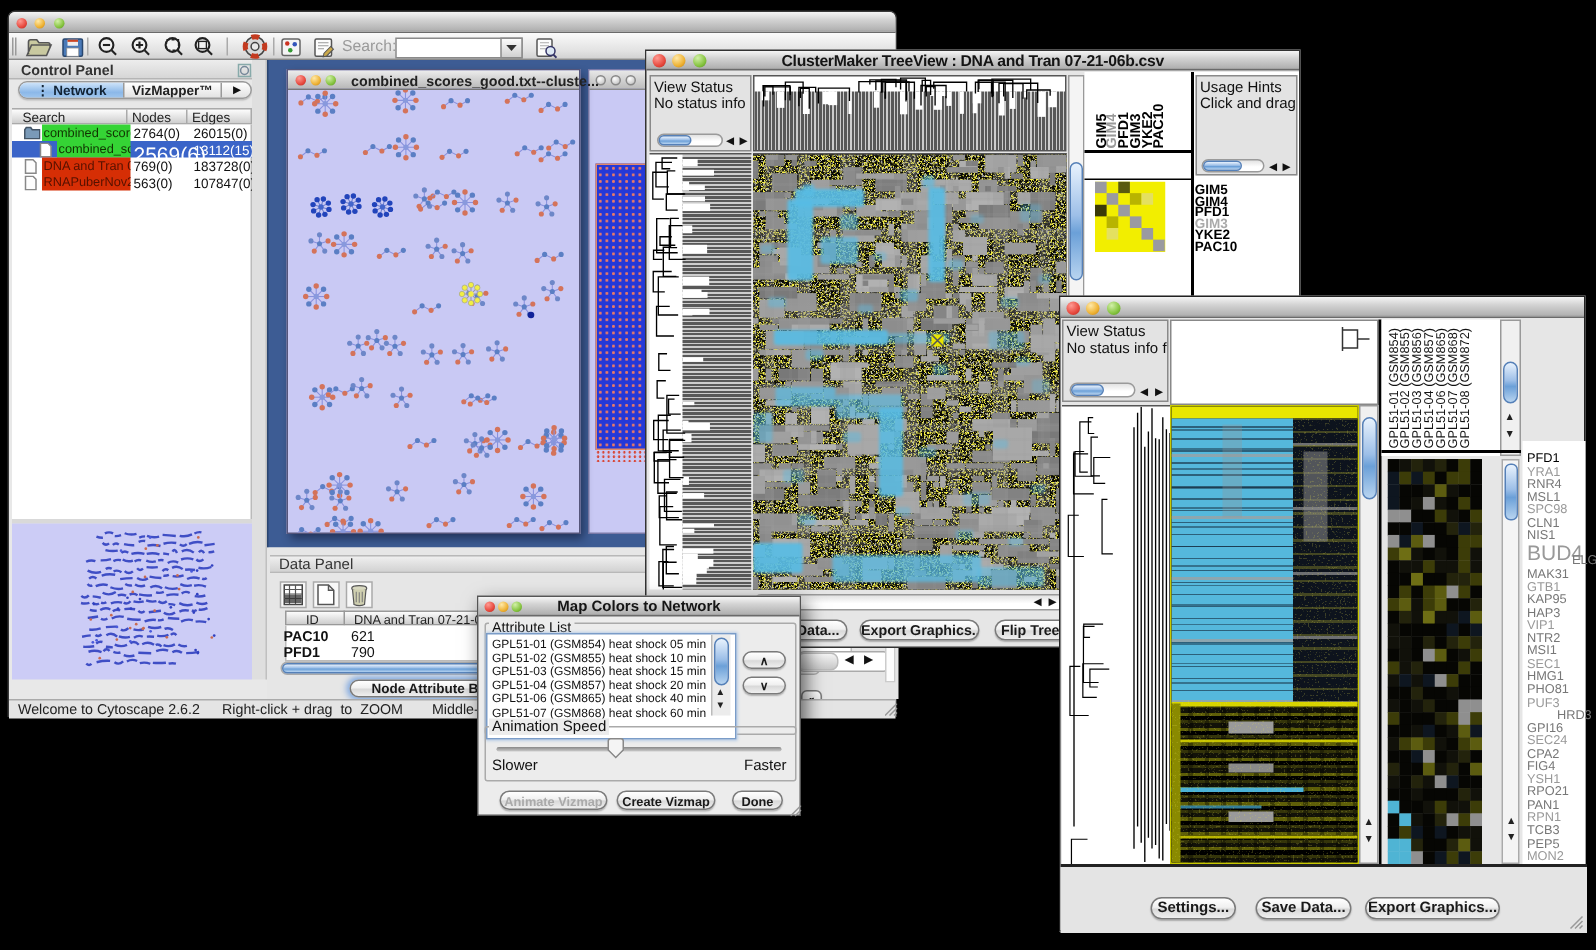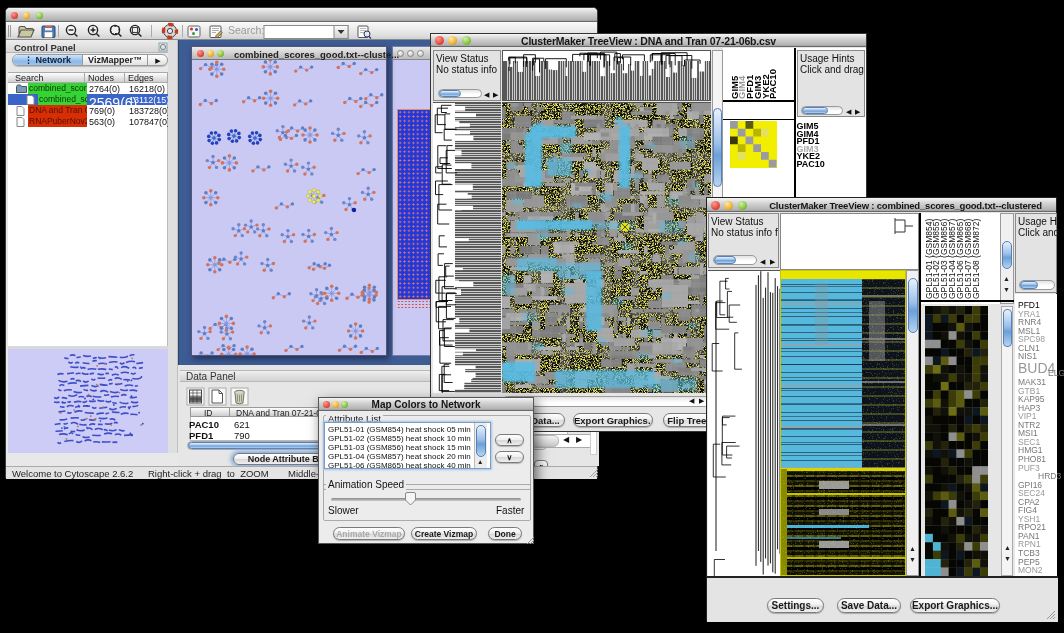--- a/index.html
+++ b/index.html
@@ -103,21 +103,21 @@
 <div class="abs" style="left:9px;top:65px;font-size:9px;color:#222;">Search</div>
 <div class="abs" style="left:78px;top:65px;font-size:9px;color:#222;border-left:1px solid #aaa;padding-left:3px;height:9px;">Nodes</div>
 <div class="abs" style="left:118px;top:65px;font-size:9px;color:#222;border-left:1px solid #aaa;padding-left:3px;height:9px;">Edges</div>
 <div class="abs" style="left:2px;top:75px;width:160px;height:263px;background:#fff;border-right:1px solid #bbb;"></div>
 <div class="abs" style="left:2px;top:75px;width:160px;height:11px;">
 <svg class="abs" style="left:8px;top:1px" width="11" height="9">
         <path d="M0.5 8.5 v-6 l1-1.5 h3 l1 1.5 h5 v6 z" fill="#7a9ab8" stroke="#456"></path>
       </svg>
 <div class="abs" style="left:20px;top:0;height:11px;background:#35d435;color:#113300;font-size:8.5px;line-height:11px;padding:0 1px;white-space:nowrap;overflow:hidden;max-width:59px;">combined_scores_</div>
 <div class="abs" style="left:81px;top:1px;font-size:9px;color:#111;">2764(0)</div>
-<div class="abs" style="left:121px;top:1px;font-size:9px;color:#111;">16218(0)</div>
+<div class="abs" style="left:121px;top:1px;font-size:9px;color:#111;">26015(0)</div>
 </div>
 <div class="abs" style="left:2px;top:86px;width:160px;height:11px;background:#3a64c8;">
 <svg class="abs" style="left:18px;top:0.5px" width="9" height="10">
         <path d="M1 .5 h5 l2 2 v7 h-7 z" fill="#fff" stroke="#888"></path>
       </svg>
 <div class="abs" style="left:30px;top:0;height:11px;background:#35d435;color:#113300;font-size:8.5px;line-height:11px;padding:0 1px;white-space:nowrap;overflow:hidden;max-width:49px;">combined_sco</div>
 <div class="abs" style="left:81px;top:1px;font-size:14px;color:#fff;">2569(6)</div>
 <div class="abs" style="left:121px;top:1px;font-size:9px;color:#fff;">13112(15)</div>
 </div>
 <div class="abs" style="left:2px;top:97px;width:160px;height:11px;">
@@ -1345,21 +1345,20 @@
 <div class="abs" style="left:268px;top:363px;font-size:7px;color:#111;">▶</div>
 <div class="btn" style="left:70px;top:379px;width:64px;height:14px;font-size:9.5px;line-height:13px;border-radius:8px;">Save Data...</div>
 <div class="btn" style="left:142px;top:379px;width:80px;height:14px;font-size:9.5px;line-height:13px;border-radius:8px;">Export Graphics...</div>
 <div class="btn" style="left:232px;top:379px;width:92px;height:14px;font-size:9.5px;line-height:13px;border-radius:8px;">Flip Tree Node O...</div>
 </div>
 <div class="win" style="left:706px;top:197px;width:351px;height:424px;background:#e6e6e6;border:1px solid #222;">
 <div class="tbar" style="height:14px;"></div>
 <div class="tl r" style="left:4px;top:2.5px;width:9px;height:9px;"></div>
 <div class="tl y" style="left:17px;top:2.5px;width:9px;height:9px;"></div>
 <div class="tl g" style="left:31px;top:2.5px;width:9px;height:9px;"></div>
-<div class="ttext" style="top:2px;left:48px;font-size:9.5px;letter-spacing:-0.2px;">ClusterMaker TreeView : combined_scores_good.txt--clustered</div>
 <div class="vst" style="left:1px;top:15px;width:71px;height:55px;">
       <div class="abs" style="left:2px;top:2px;font-size:10px;">View Status</div>
       <div class="abs" style="left:2px;top:13px;font-size:10px;white-space:nowrap;overflow:hidden;width:67px;">No status info f</div>
       <div class="pillt" style="left:4px;top:41px;width:44px;height:10px;"></div>
       <div class="pill" style="left:5px;top:42px;width:22px;height:8px;"></div>
       <div class="abs" style="left:51px;top:42px;font-size:7px;color:#111;">◀</div>
       <div class="abs" style="left:61px;top:42px;font-size:7px;color:#111;">▶</div>
     </div>
 <div class="abs" style="left:73px;top:15px;width:139px;height:57px;background:#fff;border:1px solid #888;"></div>
 <svg class="abs" style="left:186px;top:18px" width="24" height="20">
@@ -1370,26 +1369,20 @@
 <div class="gmtxt" style="left:217.5px;top:101px;font-size:8.5px;color:#111;line-height:8px;">GPL51-01 (GSM854)</div>
 <div class="gmtxt" style="left:225.4px;top:101px;font-size:8.5px;color:#111;line-height:8px;">GPL51-02 (GSM855)</div>
 <div class="gmtxt" style="left:233.3px;top:101px;font-size:8.5px;color:#111;line-height:8px;">GPL51-03 (GSM856)</div>
 <div class="gmtxt" style="left:241.2px;top:101px;font-size:8.5px;color:#111;line-height:8px;">GPL51-04 (GSM857)</div>
 <div class="gmtxt" style="left:249.1px;top:101px;font-size:8.5px;color:#111;line-height:8px;">GPL51-06 (GSM865)</div>
 <div class="gmtxt" style="left:257.0px;top:101px;font-size:8.5px;color:#111;line-height:8px;">GPL51-07 (GSM868)</div>
 <div class="gmtxt" style="left:264.9px;top:101px;font-size:8.5px;color:#111;line-height:8px;">GPL51-08 (GSM872)</div>
 <div class="abs" style="left:293px;top:15px;width:14px;height:91px;background:#f0f0f0;border:1px solid #999;"></div>
 <div class="pill" style="left:295px;top:43px;width:10px;height:28px;border-radius:5px;"></div>
 <div class="abs" style="left:296px;top:75px;font-size:7px;color:#222;line-height:11px;">▲<br>▼</div>
-<div class="vst" style="left:308px;top:15px;width:42px;height:80px;">
-      <div class="abs" style="left:2px;top:2px;font-size:10px;white-space:nowrap;">Usage Hi</div>
-      <div class="abs" style="left:2px;top:13px;font-size:10px;white-space:nowrap;">Click and</div>
-      <div class="pillt" style="left:3px;top:66px;width:36px;height:10px;"></div>
-      <div class="pill" style="left:4px;top:67px;width:18px;height:8px;"></div>
-    </div>
 <div class="abs" style="left:1px;top:72px;width:72px;height:306px;background:#fff;border-top:1px solid #555;overflow:hidden;">
 <svg class="abs" style="left:0;top:0" width="72" height="306">
         <path d="M48.0 13.9 V294.8" stroke="#000" stroke-width="0.9"></path>
         <path d="M50.4 4.2 V280.0" stroke="#000" stroke-width="0.9"></path>
         <path d="M52.8 0.2 V290.9" stroke="#000" stroke-width="0.9"></path>
         <path d="M55.2 26.9 V303.6" stroke="#000" stroke-width="0.9"></path>
         <path d="M57.6 16.6 V287.5" stroke="#000" stroke-width="0.9"></path>
         <path d="M60.0 1.2 V294.6" stroke="#000" stroke-width="0.9"></path>
         <path d="M62.4 21.1 V292.4" stroke="#000" stroke-width="0.9"></path>
         <path d="M64.8 21.8 V301.3" stroke="#000" stroke-width="0.9"></path>
@@ -1757,21 +1750,21 @@
     </svg>
 </div>
 <div class="win" style="left:318px;top:397px;width:216px;height:147px;background:#ececec;border:1px solid #555;box-shadow:3px 5px 12px rgba(0,0,0,0.6);">
 <div class="tbar" style="height:13px;"></div>
 <div class="tl r" style="left:4px;top:3px;width:7px;height:7px;"></div>
 <div class="tl y" style="left:13px;top:3px;width:7px;height:7px;"></div>
 <div class="tl g" style="left:22px;top:3px;width:7px;height:7px;"></div>
 <div class="ttext" style="top:1px;font-size:10px;">Map Colors to Network</div>
 <div class="abs" style="left:4px;top:17px;width:208px;height:75px;border:1px solid #aaa;border-radius:2px;"></div>
 <div class="abs" style="left:7px;top:15px;font-size:9.5px;color:#111;background:#ececec;padding:0 2px;">Attribute List</div>
-<div class="abs" style="left:5px;top:24px;width:167px;height:47px;background:#fff;border:1px solid #7a9cc8;box-shadow:0 0 2px 1px #a8c4e4;overflow:hidden;">
+<div class="abs" style="left:5px;top:24px;width:167px;height:71px;background:#fff;border:1px solid #7a9cc8;box-shadow:0 0 2px 1px #a8c4e4;overflow:hidden;">
 <div class="abs" style="left:3px;top:1.5px;font-size:8px;color:#111;white-space:nowrap;">GPL51-01 (GSM854) heat shock 05 min</div>
 <div class="abs" style="left:3px;top:10.7px;font-size:8px;color:#111;white-space:nowrap;">GPL51-02 (GSM855) heat shock 10 min</div>
 <div class="abs" style="left:3px;top:19.9px;font-size:8px;color:#111;white-space:nowrap;">GPL51-03 (GSM856) heat shock 15 min</div>
 <div class="abs" style="left:3px;top:29.1px;font-size:8px;color:#111;white-space:nowrap;">GPL51-04 (GSM857) heat shock 20 min</div>
 <div class="abs" style="left:3px;top:38.3px;font-size:8px;color:#111;white-space:nowrap;">GPL51-06 (GSM865) heat shock 40 min</div>
 <div class="abs" style="left:3px;top:47.5px;font-size:8px;color:#111;white-space:nowrap;">GPL51-07 (GSM868) heat shock 60 min</div>
 <div class="abs" style="left:149px;top:0;width:13px;height:54px;background:#ececec;border-left:1px solid #bbb;"></div>
 <div class="pill" style="left:150.5px;top:2px;width:10px;height:32px;border-radius:5px;"></div>
 <div class="abs" style="left:152px;top:34px;font-size:6.5px;color:#222;line-height:9px;">▲<br>▼</div>
 </div>

